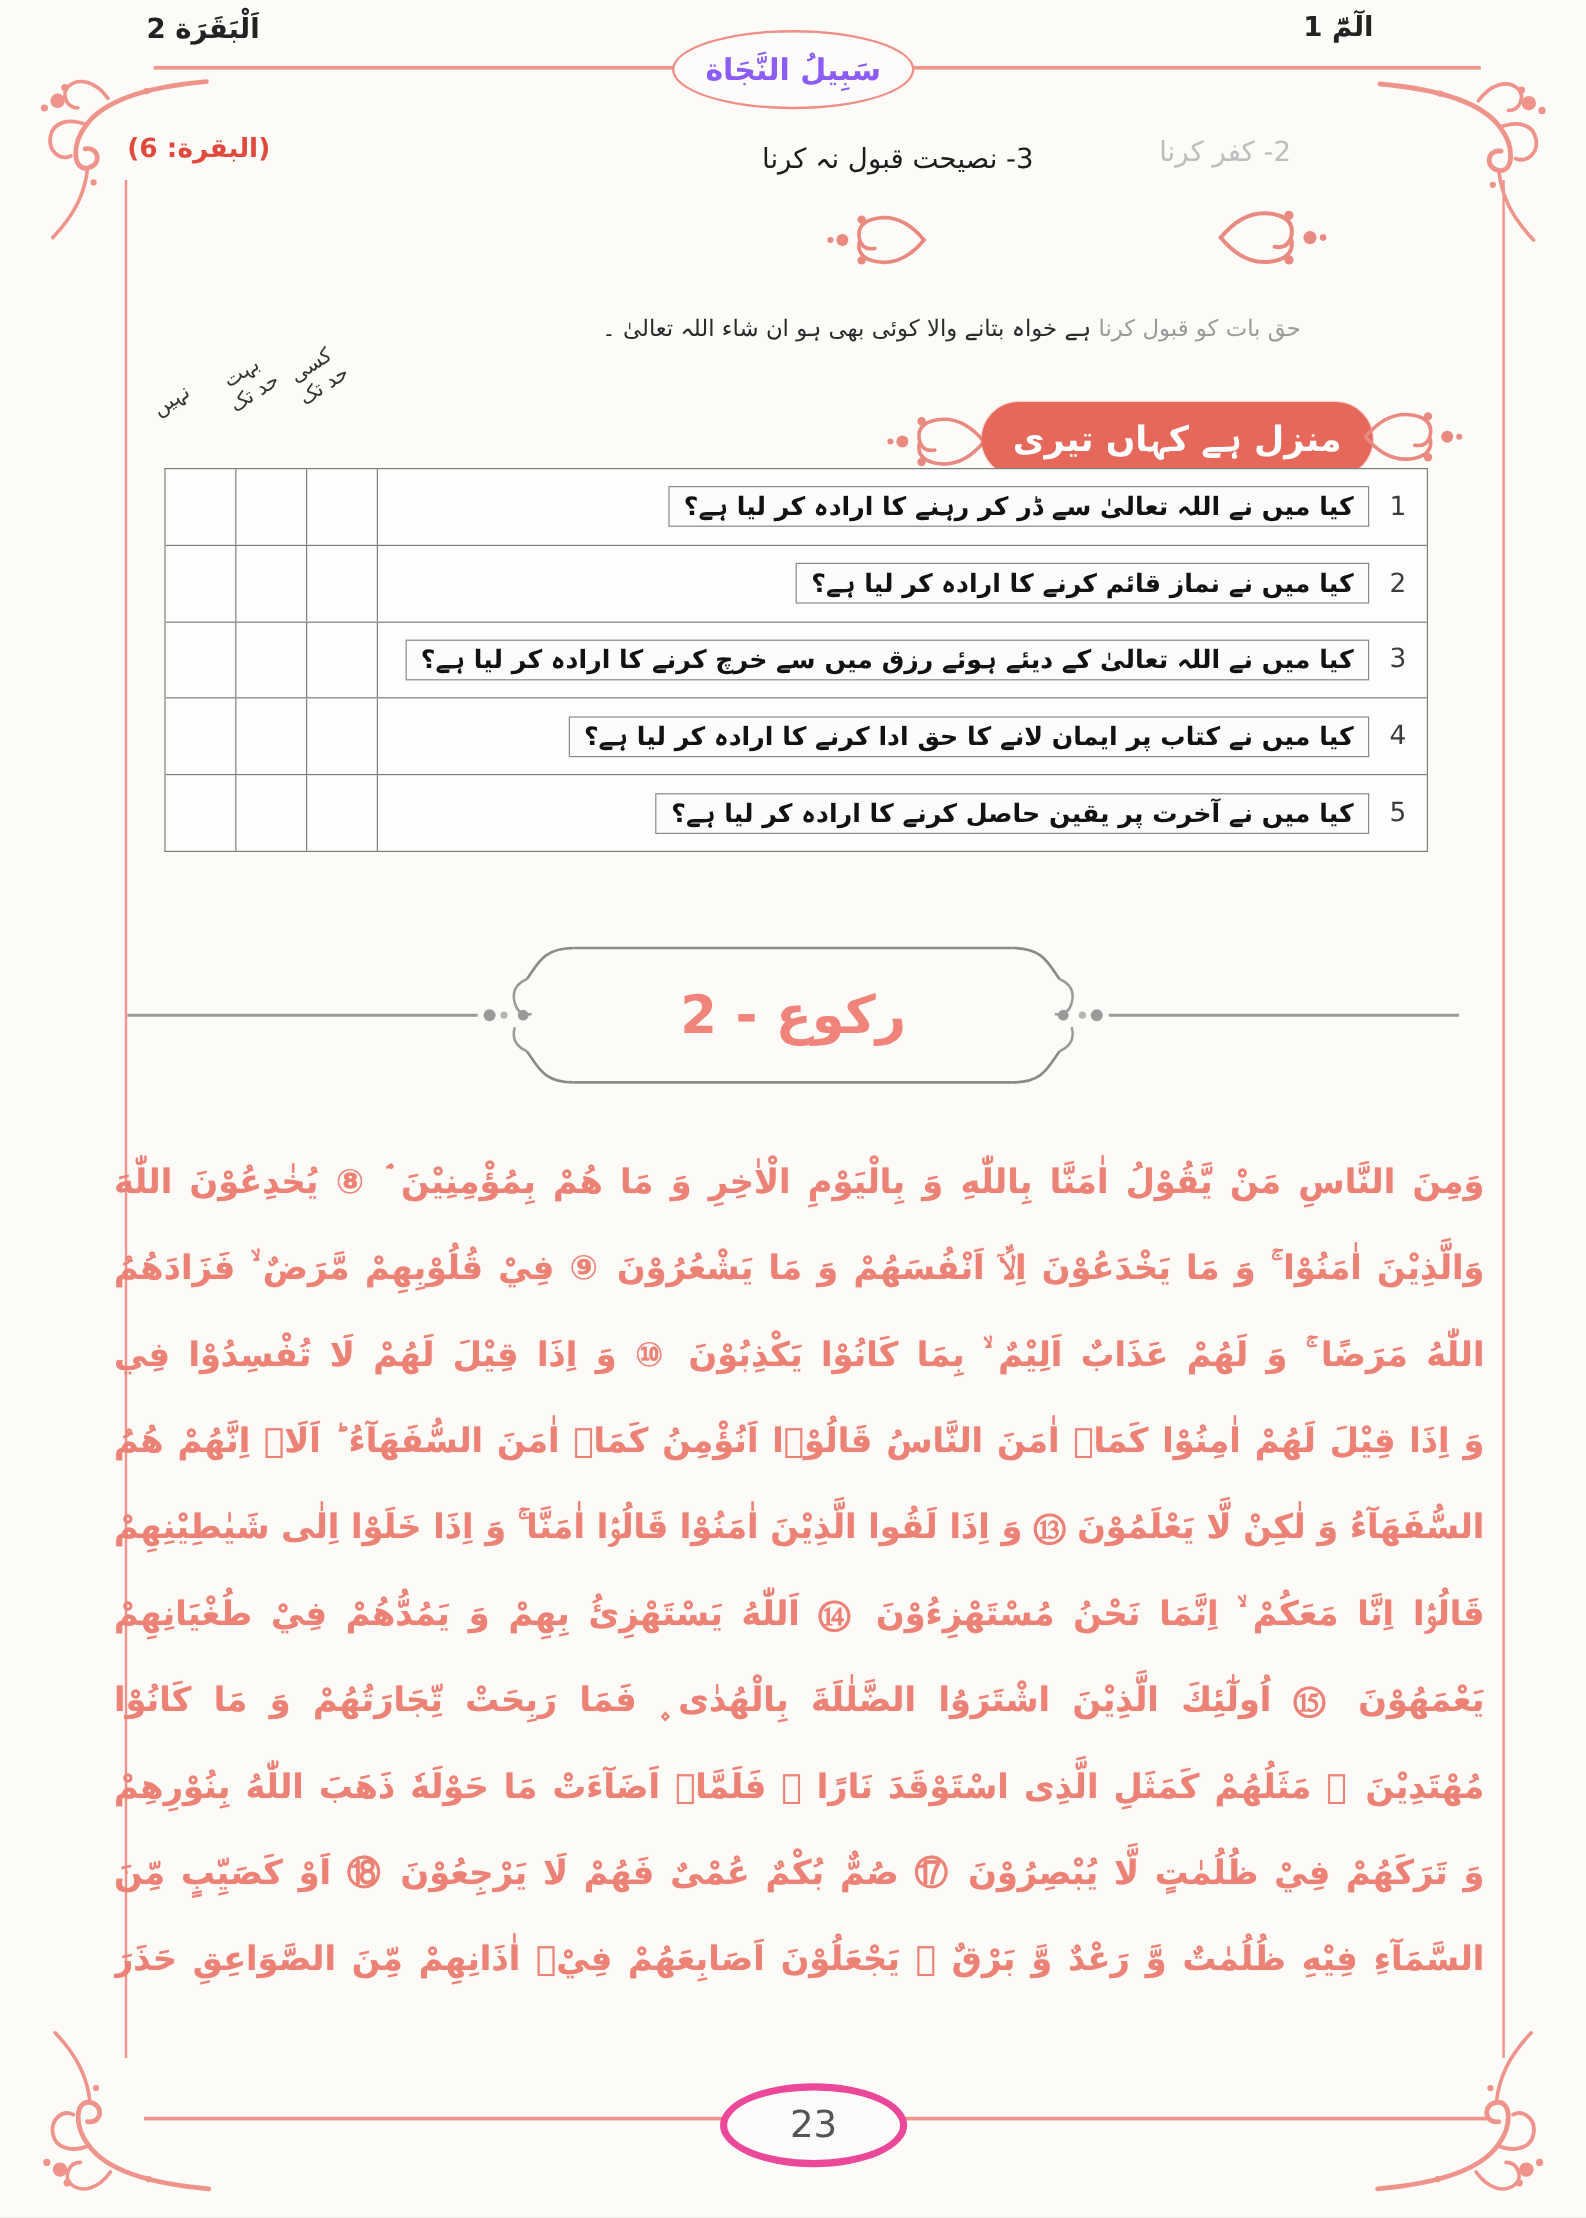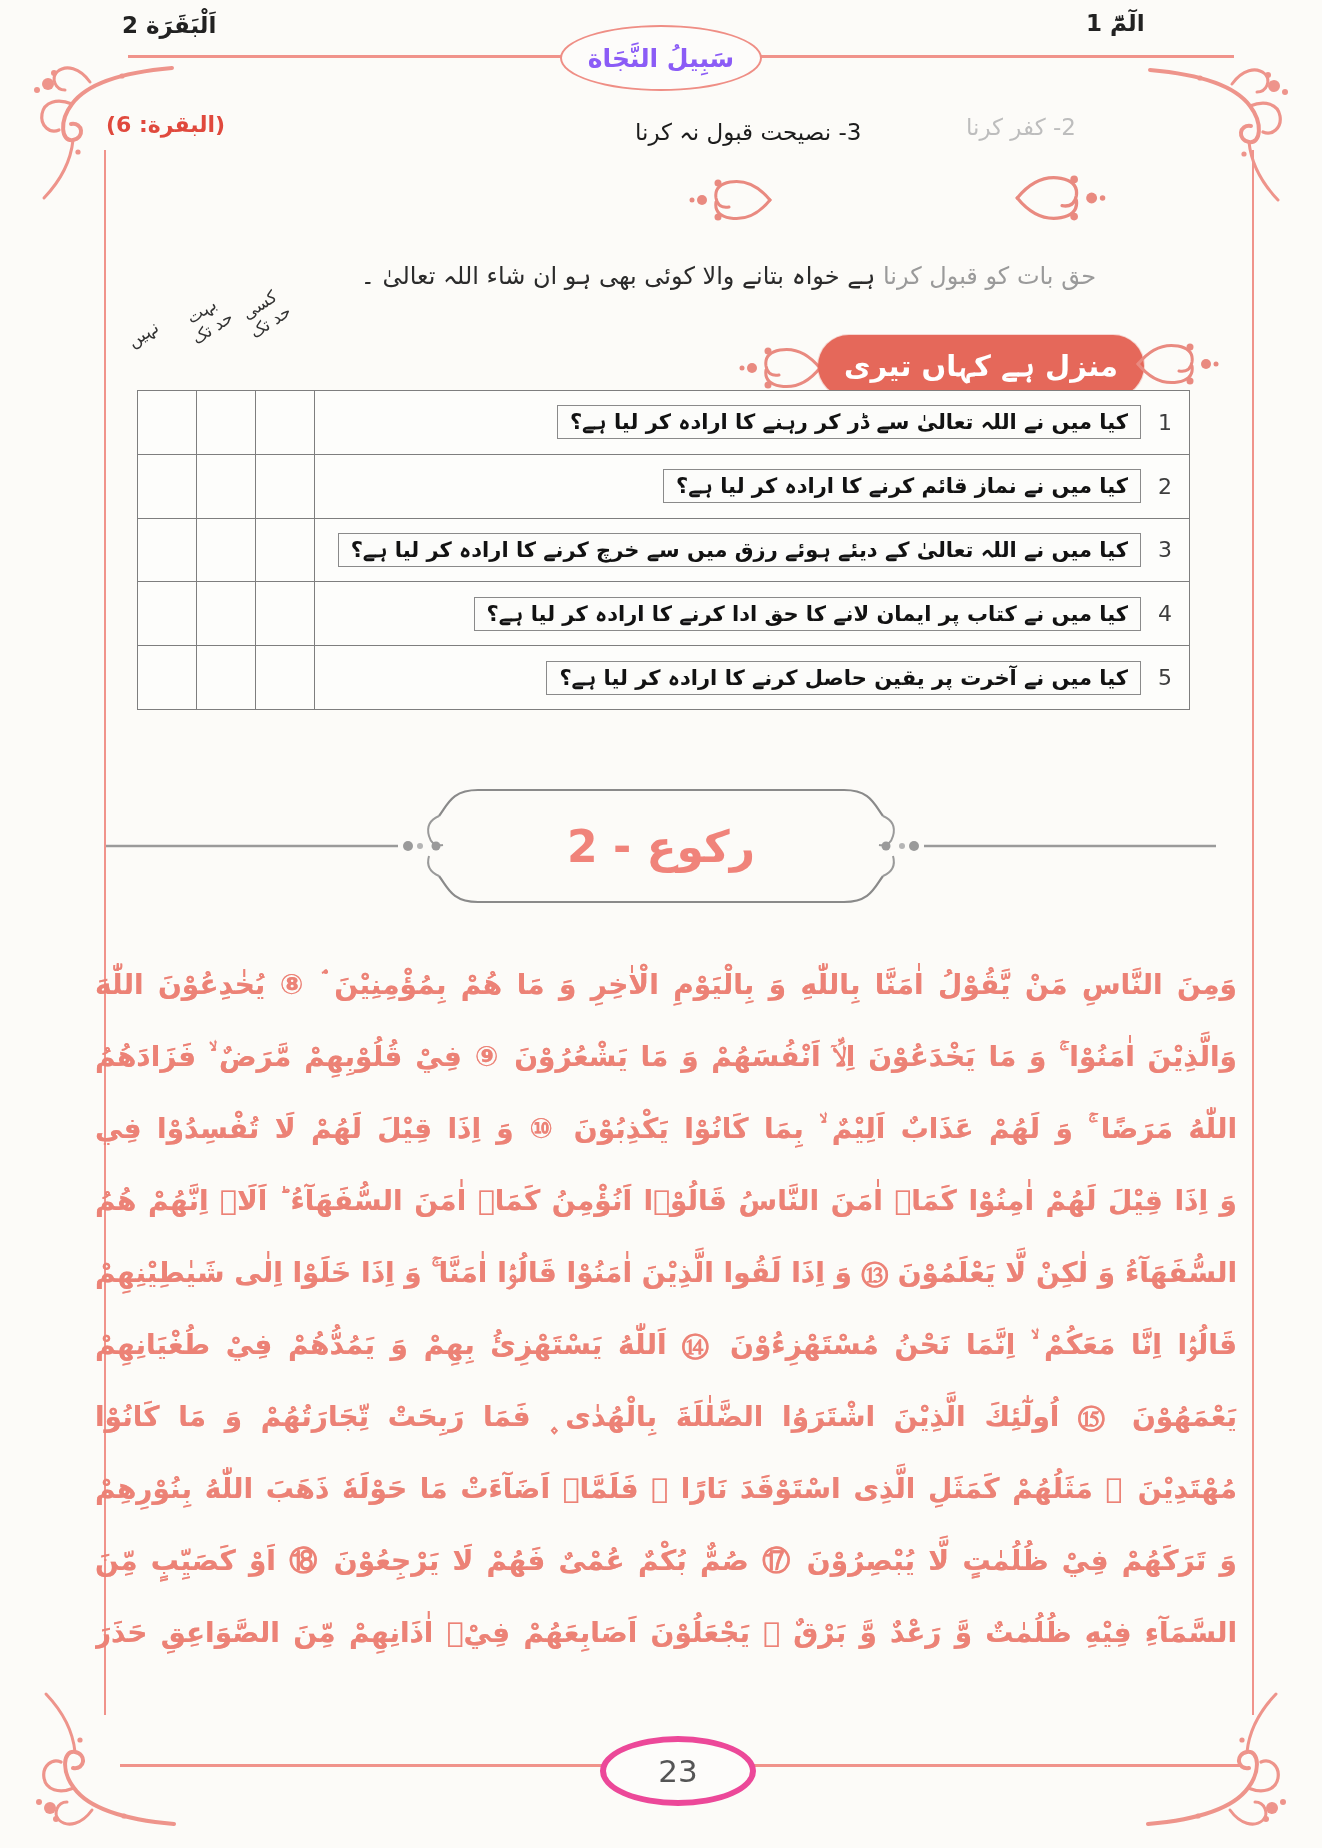--- a/index.html
+++ b/index.html
@@ -45,21 +45,21 @@
     font-weight:bold; box-shadow:0 0 0 1px rgba(229,104,90,.25);
   }
   .banner1{left:768px; top:169px; width:240px; height:58px; border-radius:29px; font-size:27px;}
   .banner2{left:818px; top:335px; width:326px; height:62px; border-radius:31px; font-size:29px;}
   .bflour{position:absolute; width:84px; height:64px;}
   .bf1-l{left:688px; top:168px;}
   .bf1-r{left:1002px; top:163px; width:118px; height:70px; transform:scaleX(-1);}
   .bf2-l{left:738px; top:336px;}
   .bf2-r{left:1136px; top:332px; transform:scaleX(-1);}
   
-  .note{position:absolute; right:226px; top:262px; font-size:24px; color:#2b2b2b; direction:rtl; white-space:nowrap;}
+  .note{position:absolute; right:238px; top:262px; font-size:19px; color:#2b2b2b; direction:rtl; white-space:nowrap;}
   .note .faded{color:#9a9a9a; filter:blur(.4px);}
   
   .chk-head{position:absolute; font-size:17px; color:#333; text-align:center; direction:rtl; line-height:1.2;}
   .h-kasi{left:238px; top:293px; width:54px; transform:rotate(-33deg);}
   .h-bohat{left:180px; top:299px; width:54px; transform:rotate(-33deg);}
   .h-nahin{left:116px; top:324px; width:54px; transform:rotate(-33deg);}
   .checklist{
     position:absolute; left:137px; top:390px; width:1053px; height:320px;
     border:1.5px solid #7e7e7e; direction:rtl; display:flex; flex-direction:column;
     box-sizing:border-box; background:#fdfdfb;

